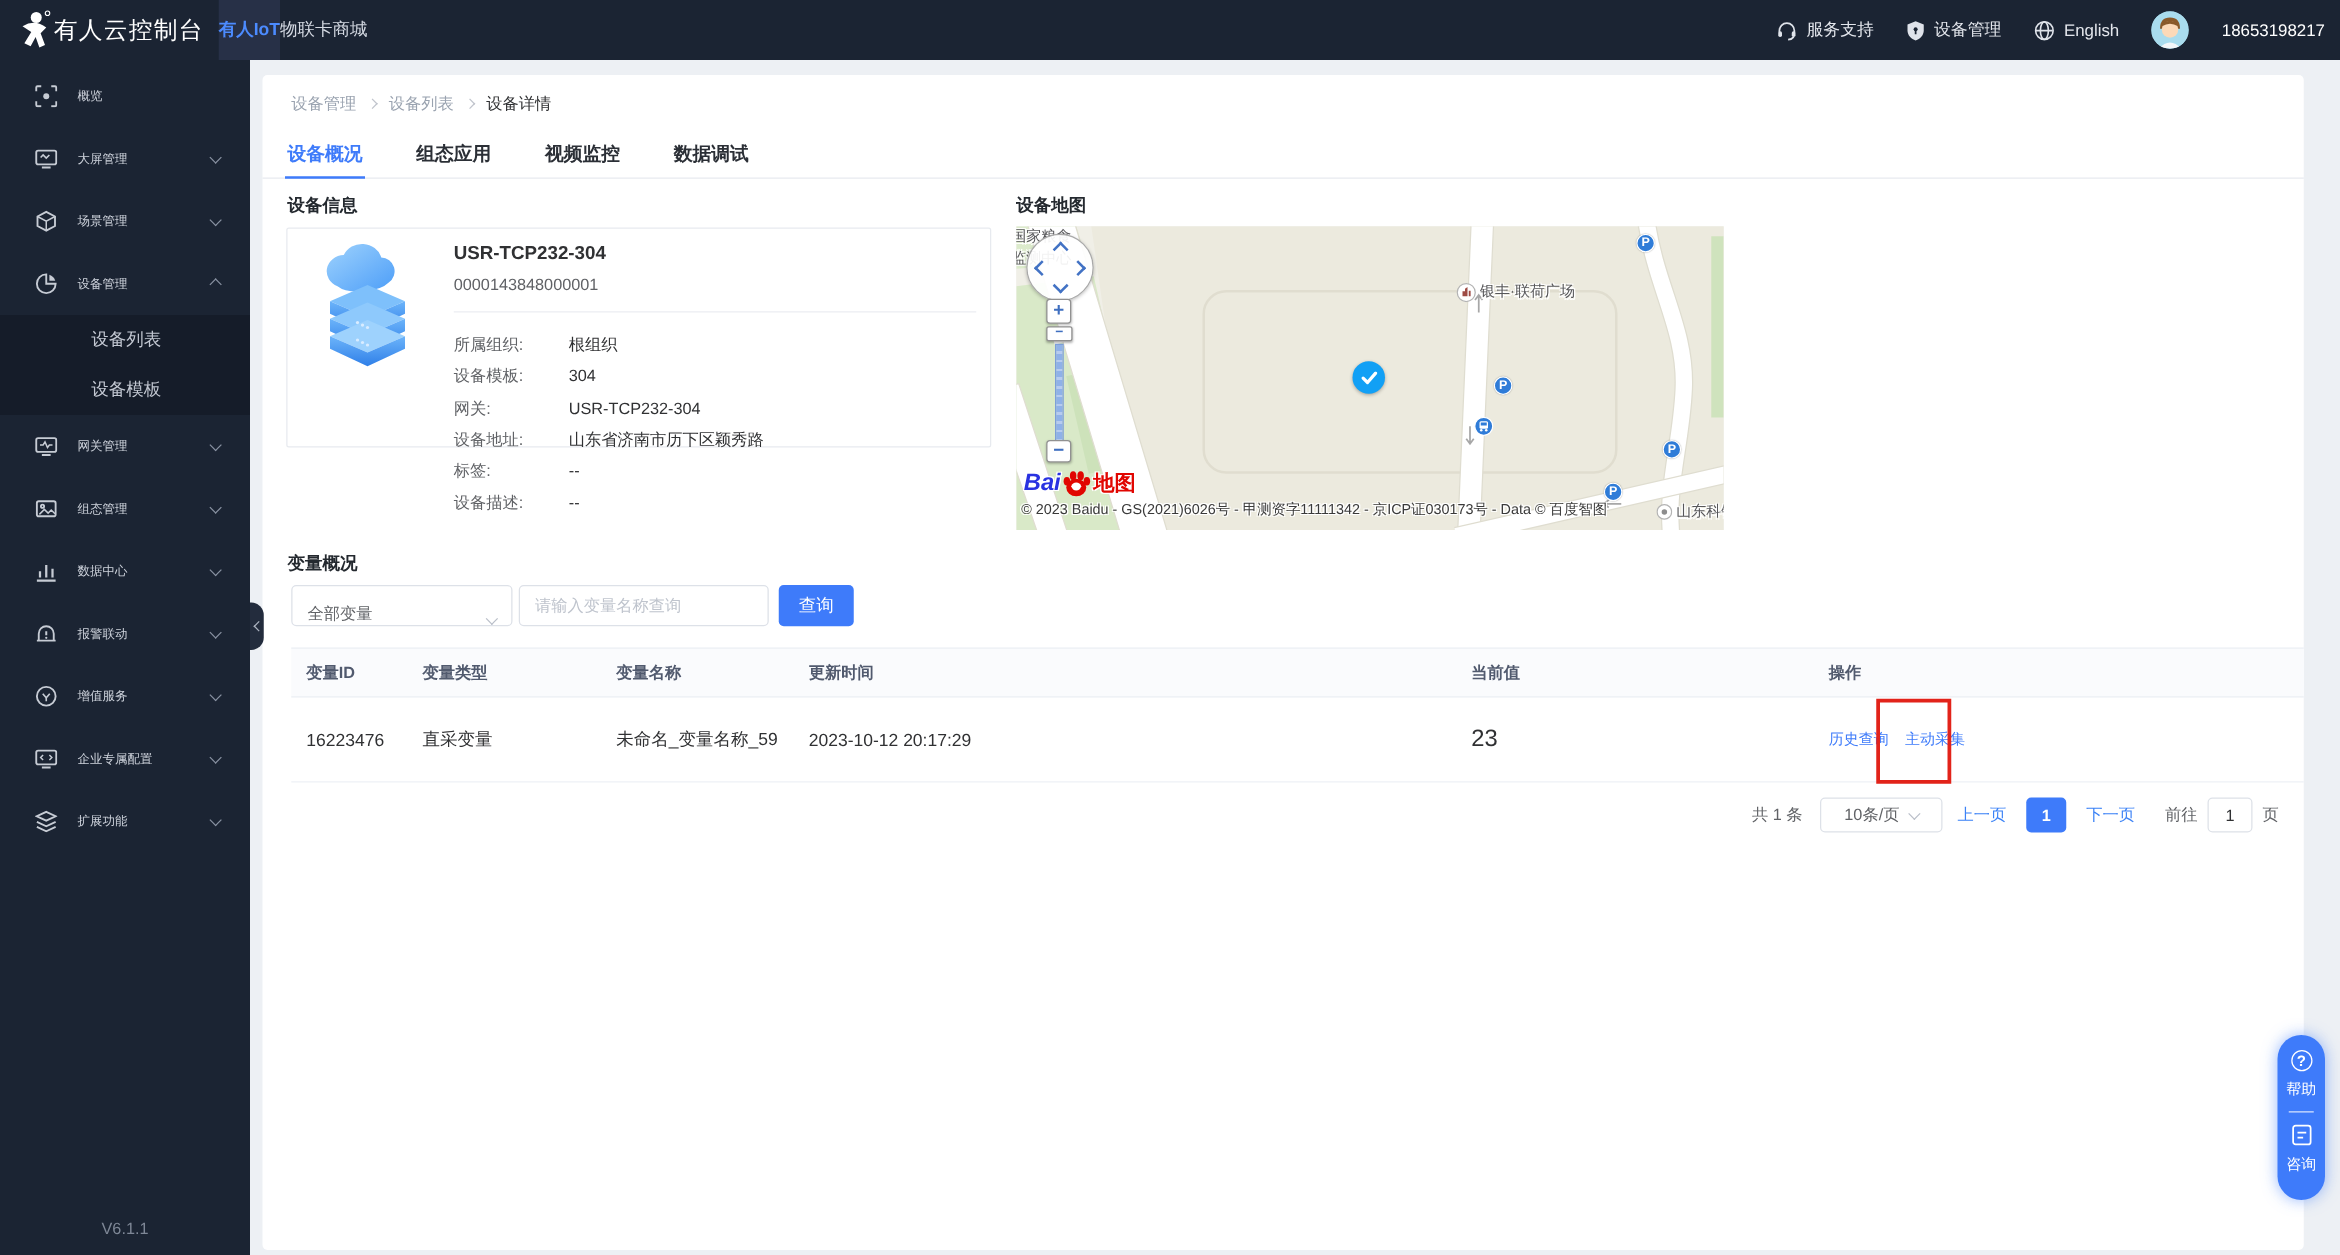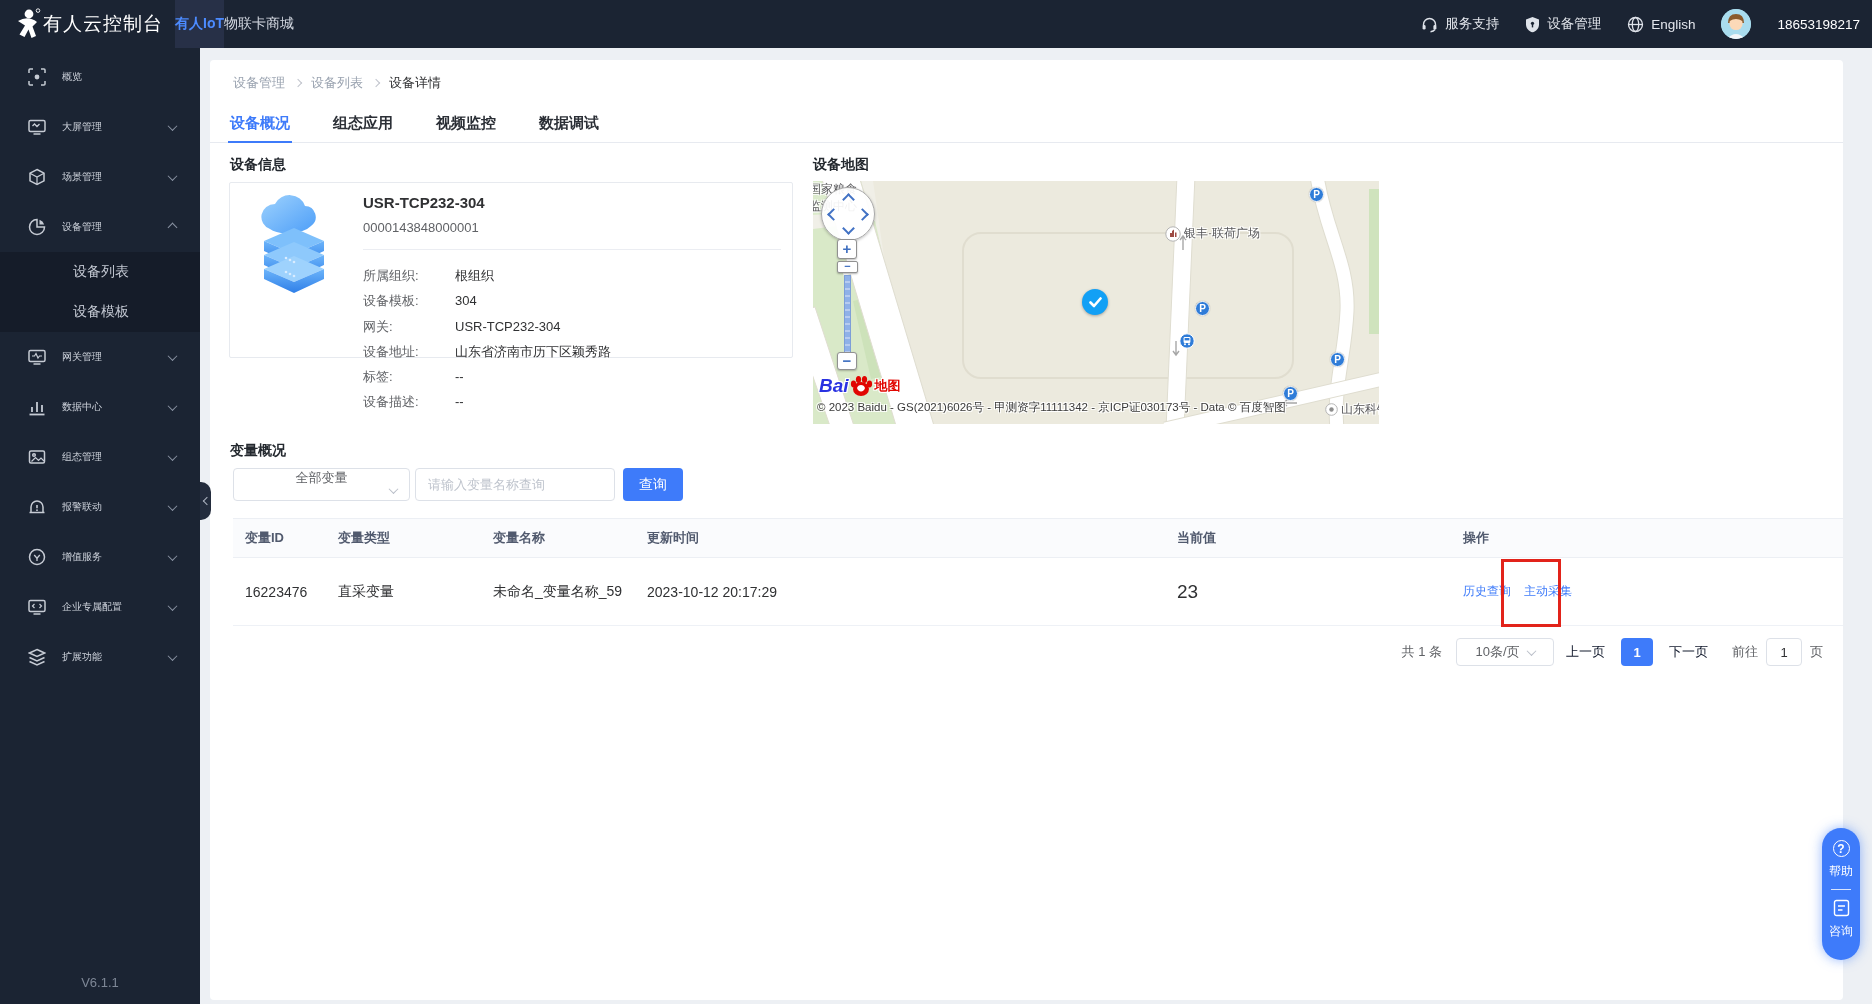--- a/index.html
+++ b/index.html
@@ -77,28 +77,28 @@
     color:#3f6fc0; font-weight:bold; font-size:15px; line-height:17px; text-align:center; box-shadow:0 1px 2px rgba(0,0,0,.25); cursor:pointer; }
   .ztrack { position:absolute; left:31px; top:94px; width:7px; height:78px; border:1px solid #7d9ed8;
     background:repeating-linear-gradient(to bottom,#8fb1e8 0 5px,#b6cbf0 5px 7px); }
   .zhandle { position:absolute; left:24px; top:80px; width:21px; height:12px; background:#fff; border:1px solid #919191;
     border-radius:2px; color:#3f6fc0; font-weight:bold; font-size:11px; line-height:9px; text-align:center; box-shadow:0 1px 2px rgba(0,0,0,.3); cursor:pointer;}
   .marker { position:absolute; left:269px; top:108px; width:26px; height:26px; border-radius:50%; background:#12a0f5;
     display:flex; align-items:center; justify-content:center; box-shadow:0 1px 3px rgba(0,0,0,.3); }
   .baidu-logo { position:absolute; left:6px; top:194px; display:flex; align-items:center; }
   .logo-bai { color:#2932e1; font-size:19px; font-weight:bold; font-style:italic;
     text-shadow:1px 1px 0 #fff,-1px -1px 0 #fff,1px -1px 0 #fff,-1px 1px 0 #fff; }
-  .logo-ditu { color:#e10601; font-size:13px; font-weight:bold;
+  .logo-ditu { color:#e10601; font-size:17px; font-weight:bold;
     text-shadow:1px 1px 0 #fff,-1px -1px 0 #fff,1px -1px 0 #fff,-1px 1px 0 #fff; margin-left:2px; }
   .map-attr { position:absolute; left:4px; top:219px; font-size:11.5px; color:#3a3a3a;
     text-shadow:1px 1px 0 #fff,-1px -1px 0 #fff,1px -1px 0 #fff,-1px 1px 0 #fff; white-space:nowrap; }
 
   
   .filter-select { position:absolute; left:23px; top:408px; width:177px; height:33px; border:1px solid #dde1e8; border-radius:4px;
-    display:flex; align-items:center; font-size:13px; color:#606266; padding:0 12px; cursor:pointer;flex-direction:column; }
+    display:flex; align-items:flex-end; font-size:13px; color:#606266; padding:0 12px; cursor:pointer; }
   .filter-select .chev { margin-left:auto; border-color:#b9bec8; }
   .filter-input { position:absolute; left:205px; top:408px; width:200px; height:33px; border:1px solid #dde1e8; border-radius:4px;
     font-size:13px; color:#303133; padding:0 12px; outline:none; font-family:inherit; }
   .filter-input::placeholder { color:#bfc4cd; }
   .btn-query { position:absolute; left:413px; top:408px; width:60px; height:33px; background:#3e7bfa; color:#fff;
     border:none; border-radius:4px; font-size:14px; cursor:pointer; font-family:inherit; }
 
   .vtable { position:absolute; left:23px; top:458px; width:1610px; }
   .vhead,.vrow { display:grid; grid-template-columns:105px 155px 154px 530px 286px 380px; align-items:center; }
   .vhead { height:40px; background:#fafbfd; border-top:1px solid #eceff4; border-bottom:1px solid #eceff4;
@@ -108,21 +108,21 @@
   .cell-value { font-size:19px; }
   .cell-actions { display:flex; gap:13px; font-size:12px; }
   .tlink { color:#3e7bfa; cursor:pointer; }
   .red-annotation { position:absolute; left:1268px; top:41px; width:60px; height:68px; border:3px solid #e2231a; }
 
   .pager { position:absolute; top:578px; right:20px; display:flex; align-items:center; font-size:13px; color:#606266; }
   .pg-total { margin-right:14px; }
   .pg-size { width:98px; height:28px; border:1px solid #dde1e8; border-radius:4px; display:flex; align-items:center;
     justify-content:center; gap:8px; color:#606266; cursor:pointer; margin-right:12px; }
   .pg-size .chev { border-color:#b9bec8; }
-  .pg-nav { color:#0f172a; cursor:default; }
+  .pg-nav { color:#3b82f6; cursor:default; }
   .pg-cur { width:32px; height:28px; background:#3e7bfa; color:#fff; border-radius:4px; display:flex;
     align-items:center; justify-content:center; font-weight:bold; margin:0 16px; cursor:pointer; }
   .pg-next { margin-right:24px; }
   .pg-goto { margin-right:8px; color:#606266; }
   .pg-input { width:36px; height:28px; border:1px solid #dde1e8; border-radius:4px; text-align:center;
     font-size:13px; color:#303133; outline:none; margin-right:8px; font-family:inherit; }
 
   
   .float-pill { position:absolute; left:1822px; top:828px; width:38px; height:132px; background:#3e7bfa; border-radius:19px;
     z-index:40; box-shadow:0 0 12px rgba(62,123,250,.55); display:flex; flex-direction:column; align-items:center;
@@ -256,39 +256,39 @@
         <rect x="1" y="2.5" width="16" height="11" rx="1.5"></rect>
         <path d="M4,8 h2.5 l1.5,-2.5 l2,4.5 l1.5,-2 h2.5" stroke-width="1.2"></path>
         <path d="M5.5,16 h7"></path>
       </svg>
     </span>
     <span class="slabel">网关管理</span>
     <span class="chev down"></span>
   </div>
   <div class="side-item">
     <span class="sicon">
+      <svg width="18" height="18" viewBox="0 0 18 18" fill="none" stroke="#c6cbd4" stroke-width="1.5">
+        <rect x="1.5" y="3" width="15" height="12" rx="1.5"></rect>
+        <circle cx="6" cy="7" r="1.3"></circle>
+        <path d="M3.5,13.5 l4,-4 l3,3 l2.5,-2.5 l3,3" stroke-width="1.2"></path>
+      </svg>
+    </span>
+    <span class="slabel">组态管理</span>
+    <span class="chev down"></span>
+  </div>
+  <div class="side-item">
+    <span class="sicon">
       <svg width="18" height="18" viewBox="0 0 18 18" fill="none" stroke="#c6cbd4" stroke-width="1.8">
         <path d="M4,14 V9"></path>
           <path d="M9,14 V4"></path>
           <path d="M14,14 V7"></path>
           <path d="M1.5,16.5 h15"></path>
       </svg>
     </span>
     <span class="slabel">数据中心</span>
-    <span class="chev down"></span>
-  </div>
-  <div class="side-item">
-    <span class="sicon">
-      <svg width="18" height="18" viewBox="0 0 18 18" fill="none" stroke="#c6cbd4" stroke-width="1.5">
-        <rect x="1.5" y="3" width="15" height="12" rx="1.5"></rect>
-        <circle cx="6" cy="7" r="1.3"></circle>
-        <path d="M3.5,13.5 l4,-4 l3,3 l2.5,-2.5 l3,3" stroke-width="1.2"></path>
-      </svg>
-    </span>
-    <span class="slabel">组态管理</span>
     <span class="chev down"></span>
   </div>
   <div class="side-item">
     <span class="sicon">
       <svg width="18" height="18" viewBox="0 0 18 18" fill="none" stroke="#c6cbd4" stroke-width="1.5">
         <path d="M3,14 V9 a6,6 0 0 1 12,0 V14"></path>
         <path d="M1.5,14.5 h15"></path>
         <path d="M9,7 v3.2" stroke-width="1.6"></path>
           <circle cx="9" cy="12.2" r="0.9" fill="#c6cbd4" stroke="none"></circle>
       </svg>

